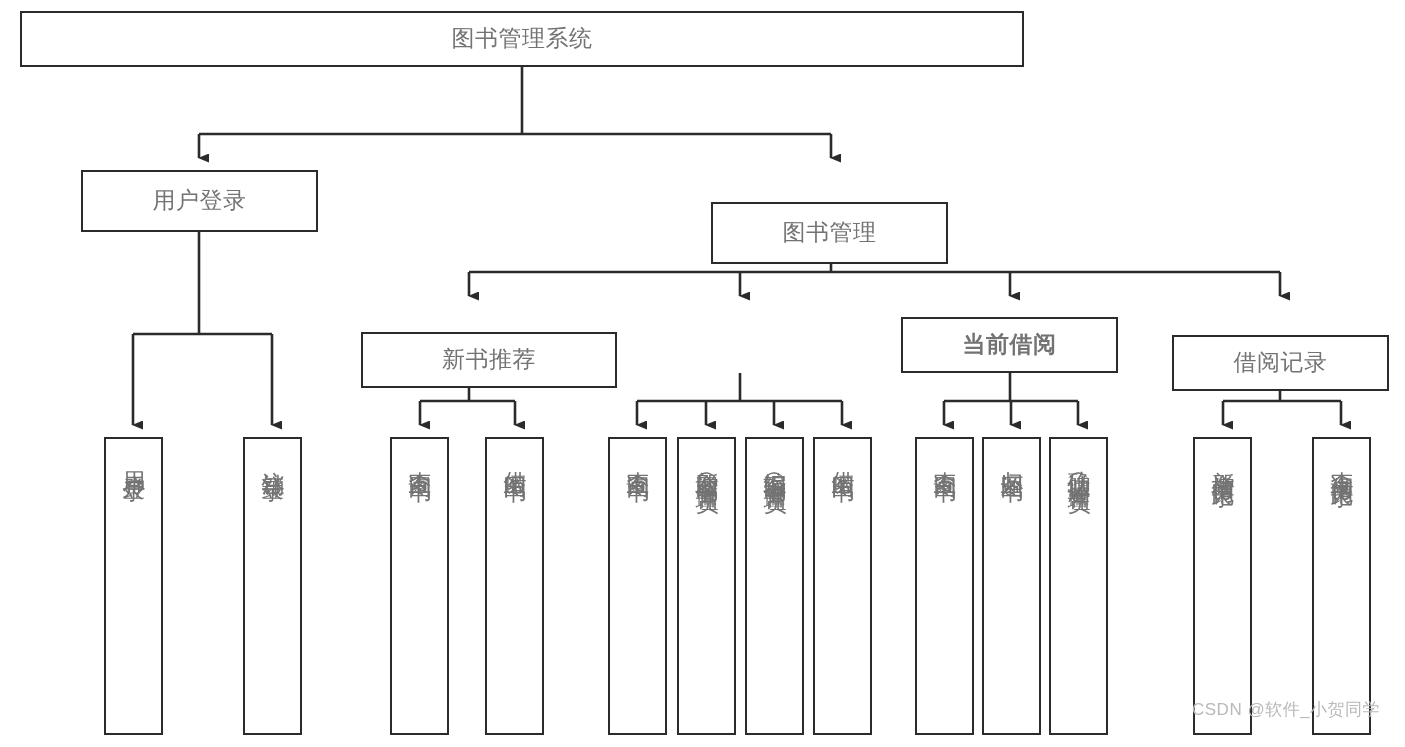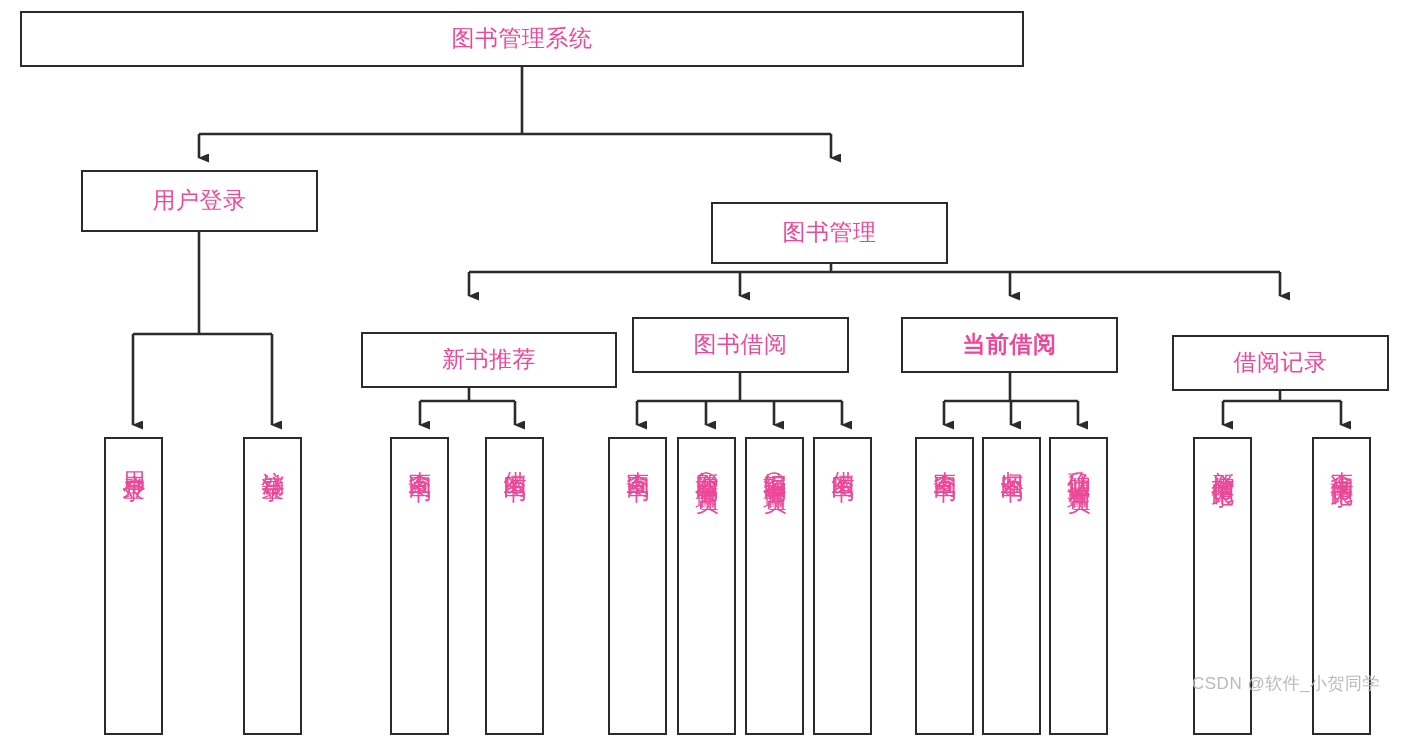--- a/index.html
+++ b/index.html
@@ -28,21 +28,21 @@
     position: absolute;
     box-sizing: border-box;
     background: #ffffff;
     border: 2px solid #2b2b2b;
     display: flex;
     align-items: center;
     justify-content: center;
     overflow: hidden;
   }
   .node-label {
-    color: #ec4899;
+    color: #737373;
     line-height: 1.12;
     letter-spacing: 0.5px;
     white-space: nowrap;
     text-align: right;
   }
   .node-box.horizontal .node-label {
     font-size: 23px;
   }
   .node-box.vertical {
     align-items: flex-start;
@@ -127,23 +127,20 @@
   <div class="node-box horizontal" style="left:81px; top:170px; width:237px; height:62px;">
     <span class="node-label">用户登录</span>
   </div>
   <div class="node-box horizontal" style="left:711px; top:170px; width:237px; height:62px;margin-top:32px;">
     <span class="node-label">图书管理</span>
   </div>
 
   <div class="node-box horizontal" style="left:361px; top:332px; width:256px; height:56px;">
     <span class="node-label">新书推荐</span>
   </div>
-  <div class="node-box horizontal" style="left:632px; top:317px; width:217px; height:56px;">
-    <span class="node-label">图书借阅</span>
-  </div>
   <div class="node-box horizontal" style="left:901px; top:317px; width:217px; height:56px;font-weight:bold;">
     <span class="node-label">当前借阅</span>
   </div>
   <div class="node-box horizontal" style="left:1172px; top:335px; width:217px; height:56px;">
     <span class="node-label">借阅记录</span>
   </div>
 
   <div class="node-box vertical" style="left:104px; top:437px; width:59px; height:298px;">
     <span class="node-label">用户登录</span>
   </div>
@@ -181,15 +178,15 @@
     <span class="node-label">确认归还（管理员）</span>
   </div>
 
   <div class="node-box vertical" style="left:1193px; top:437px; width:59px; height:298px;">
     <span class="node-label">新增借阅记录</span>
   </div>
   <div class="node-box vertical" style="left:1312px; top:437px; width:59px; height:298px;">
     <span class="node-label">查询借阅记录</span>
   </div>
 
-  <div class="watermark" style="left:1192px; top:672px;">CSDN @软件_小贺同学</div>
+  <div class="watermark" style="left:1192px; top:698px;">CSDN @软件_小贺同学</div>
 
 </div>
 
 </body></html>

